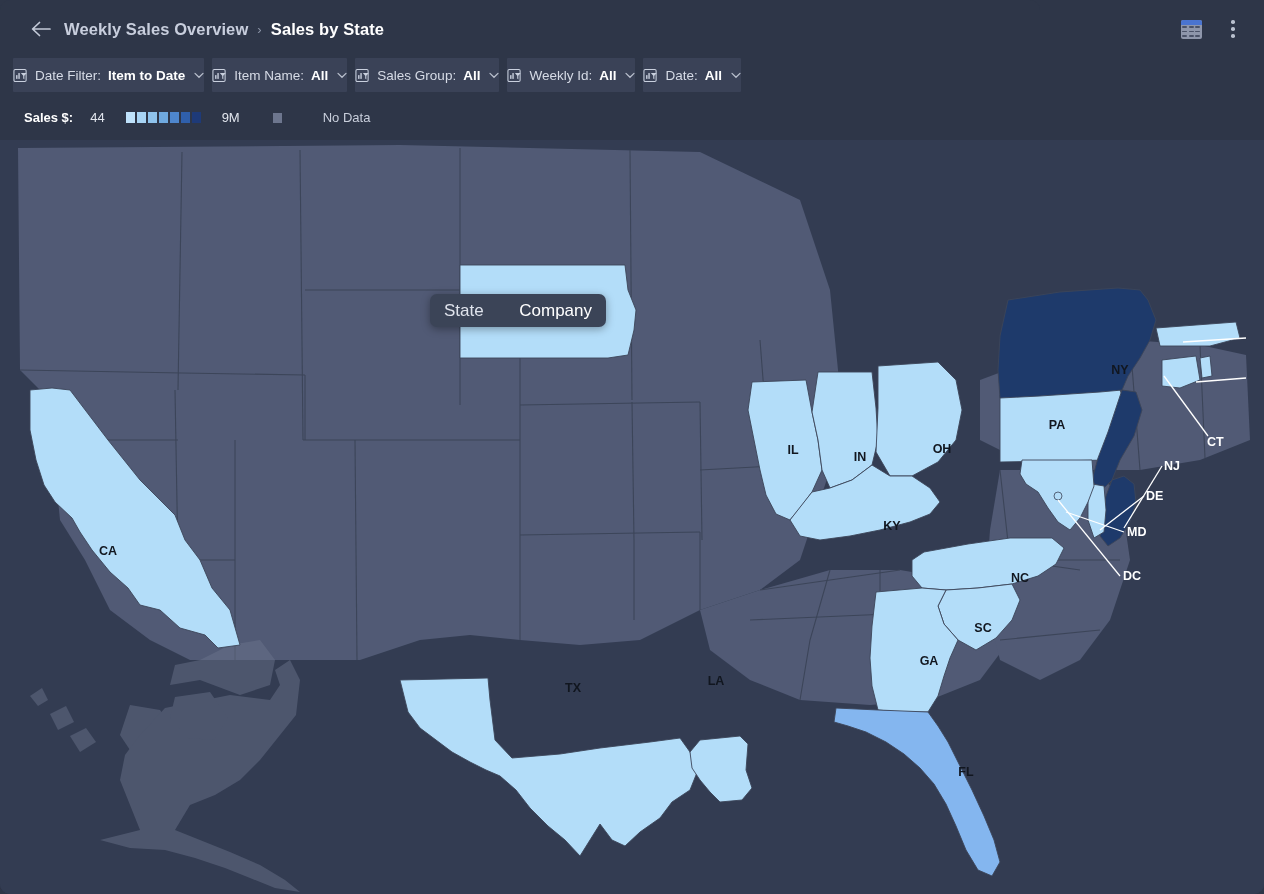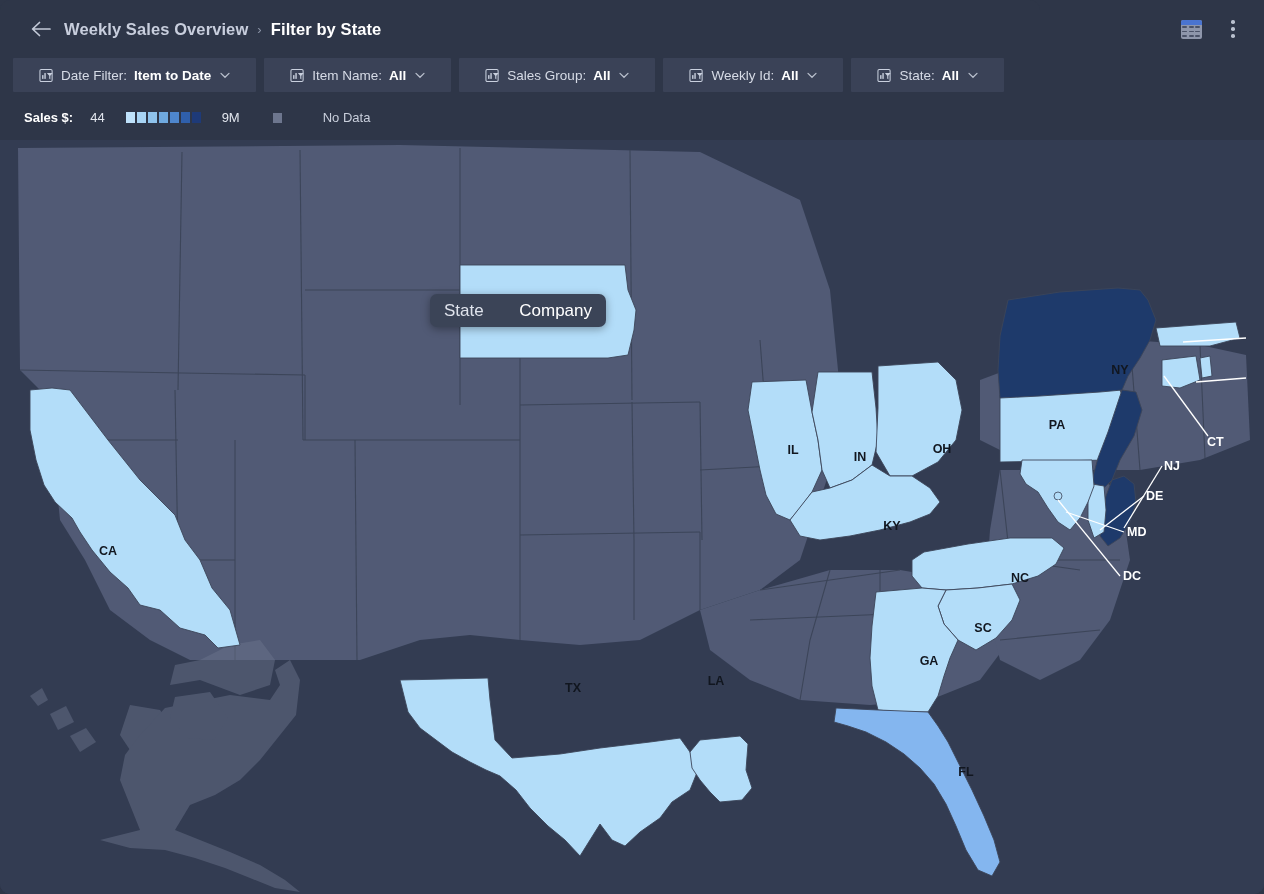--- a/index.html
+++ b/index.html
@@ -59,21 +59,21 @@
   .table-icon .ti-cell { flex: 1; background: #4a5268; border-radius: 1px; }
   .kebab { display: flex; flex-direction: column; gap: 3.5px; align-items: center; }
   .kebab i { width: 3.5px; height: 3.5px; border-radius: 50%; background: #b9c0ce; display: block; }
 
   
   .filterbar {
     position: absolute; left: 13px; top: 58px;
     display: flex; align-items: center; gap: 8px;
   }
   .pill {
-    height: 34px; padding: 0 26px;
+    height: 34px; padding: 0 0;
     display: flex; align-items: center; gap: 7px;
     background: #3a4257; border-radius: 1px;
     font-size: 13.5px; color: #d6dbe6; cursor: pointer;
     white-space: nowrap;
   }
   .pill .p-label { color: #d6dbe6; }
   .pill .p-value { color: #ffffff; font-weight: bold; }
   .pill .chev { margin-left: 2px; opacity: .85; }
   .filter-glyph { width: 15px; height: 15px; flex: 0 0 15px; }
 
@@ -136,21 +136,21 @@
 
   <div class="header">
     <div class="back-btn">
       <svg width="22" height="18" viewBox="0 0 22 18">
         <path d="M20 9 H3 M9.5 2.5 L2.6 9 L9.5 15.5" fill="none" stroke="#c3cad8" stroke-width="1.7" stroke-linecap="round" stroke-linejoin="round"></path>
       </svg>
     </div>
     <div class="breadcrumb">
       <span class="crumb-parent">Weekly Sales Overview</span>
       <span class="crumb-sep">›</span>
-      <span class="crumb-current">Filter by State</span>
+      <span class="crumb-current">Sales by State</span>
     </div>
     <div class="header-actions">
       <div class="icon-btn">
         <div class="table-icon">
           <div class="ti-head"></div>
           <div class="ti-row">
               <i class="ti-cell"></i>
               <i class="ti-cell"></i>
               <i class="ti-cell"></i>
             </div>
@@ -234,21 +234,21 @@
       </svg>
     </div>
 
     <div class="pill">
       <svg class="filter-glyph" viewBox="0 0 16 16">
         <rect x="1" y="1.5" width="13" height="13" rx="1.4" fill="none" stroke="#c9d0de" stroke-width="1.1"></rect>
         <rect x="3.3" y="7.6" width="1.5" height="4" fill="#c9d0de"></rect>
         <rect x="5.7" y="5.4" width="1.5" height="6.2" fill="#c9d0de"></rect>
         <path d="M8.4 5.2 H14.6 L12.1 8.2 V12.3 L10.9 11.3 V8.2 Z" fill="#c9d0de"></path>
       </svg>
-      <span class="p-label">State:</span>
+      <span class="p-label">Date:</span>
       <span class="p-value">All</span>
       <svg class="chev" width="10" height="7" viewBox="0 0 10 7">
         <path d="M1 1.4 L5 5.3 L9 1.4" fill="none" stroke="#cfd5e1" stroke-width="1.25" stroke-linecap="round"></path>
       </svg>
     </div>
   </div>
 
   <div class="legend">
     <span class="lg-title">Sales $:</span>
     <span class="lg-min">44</span>

